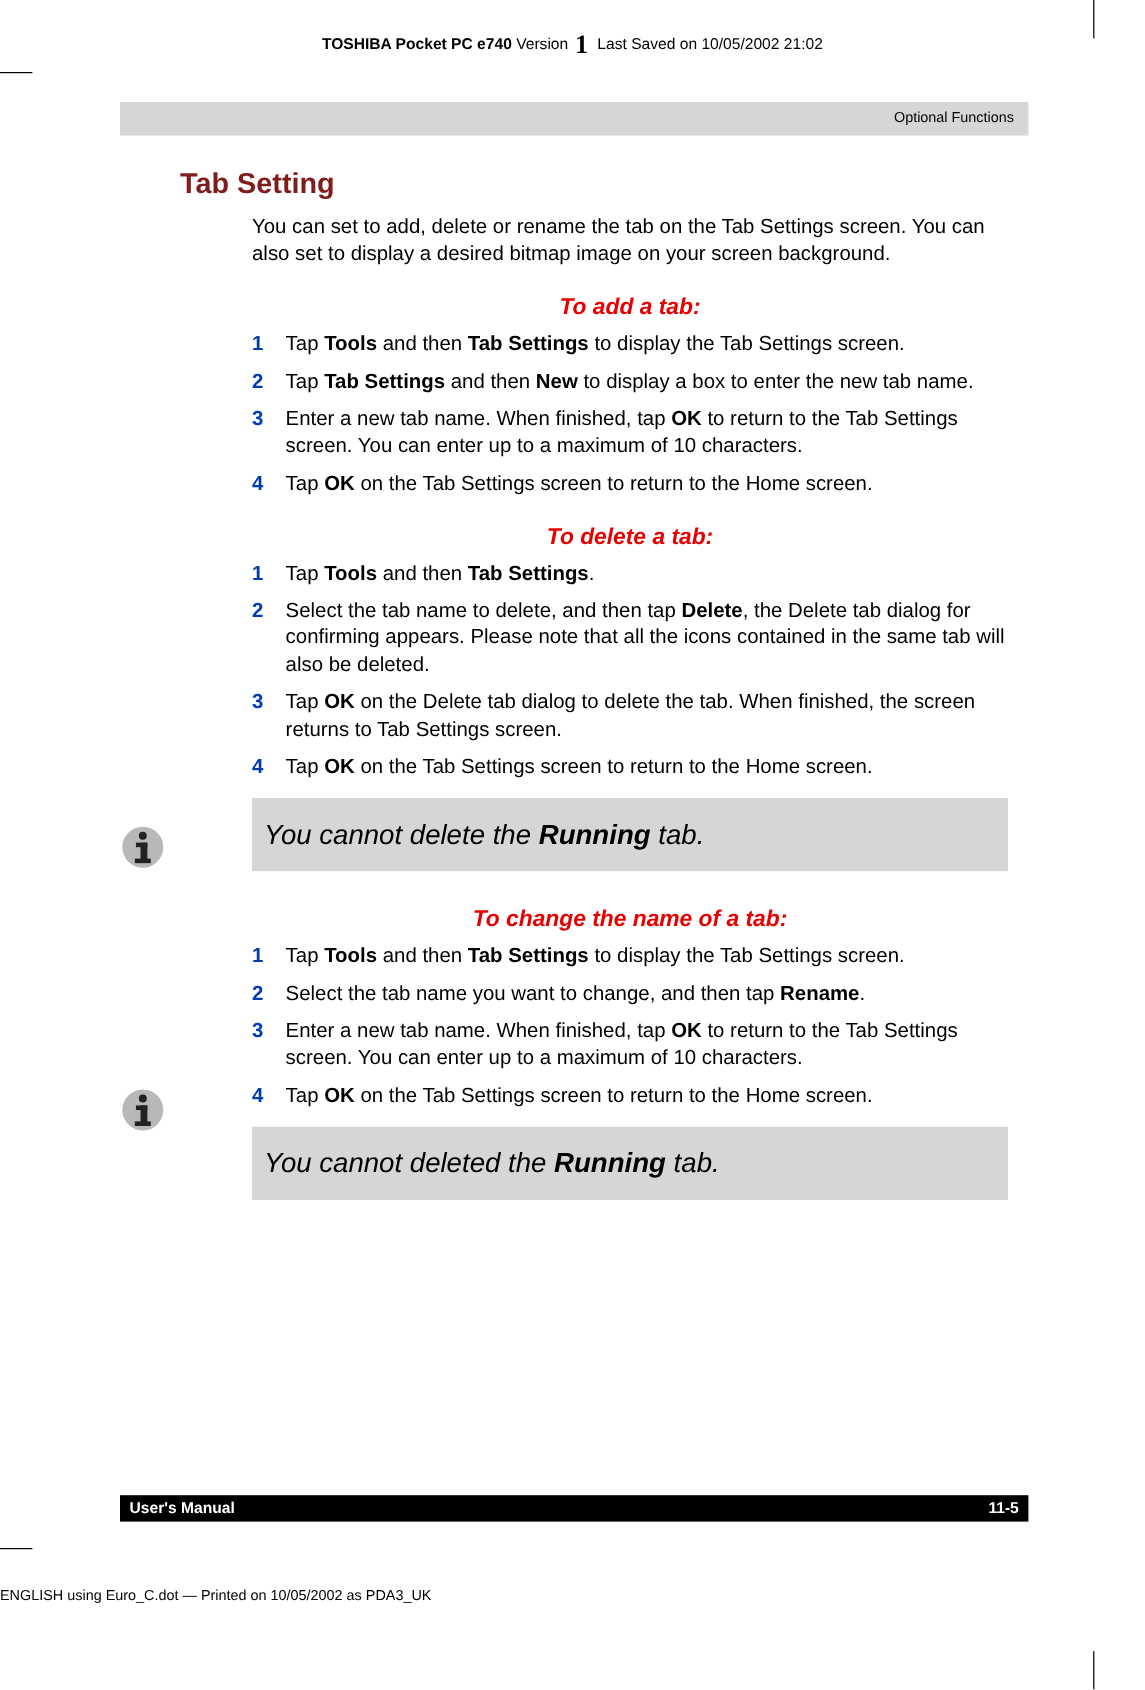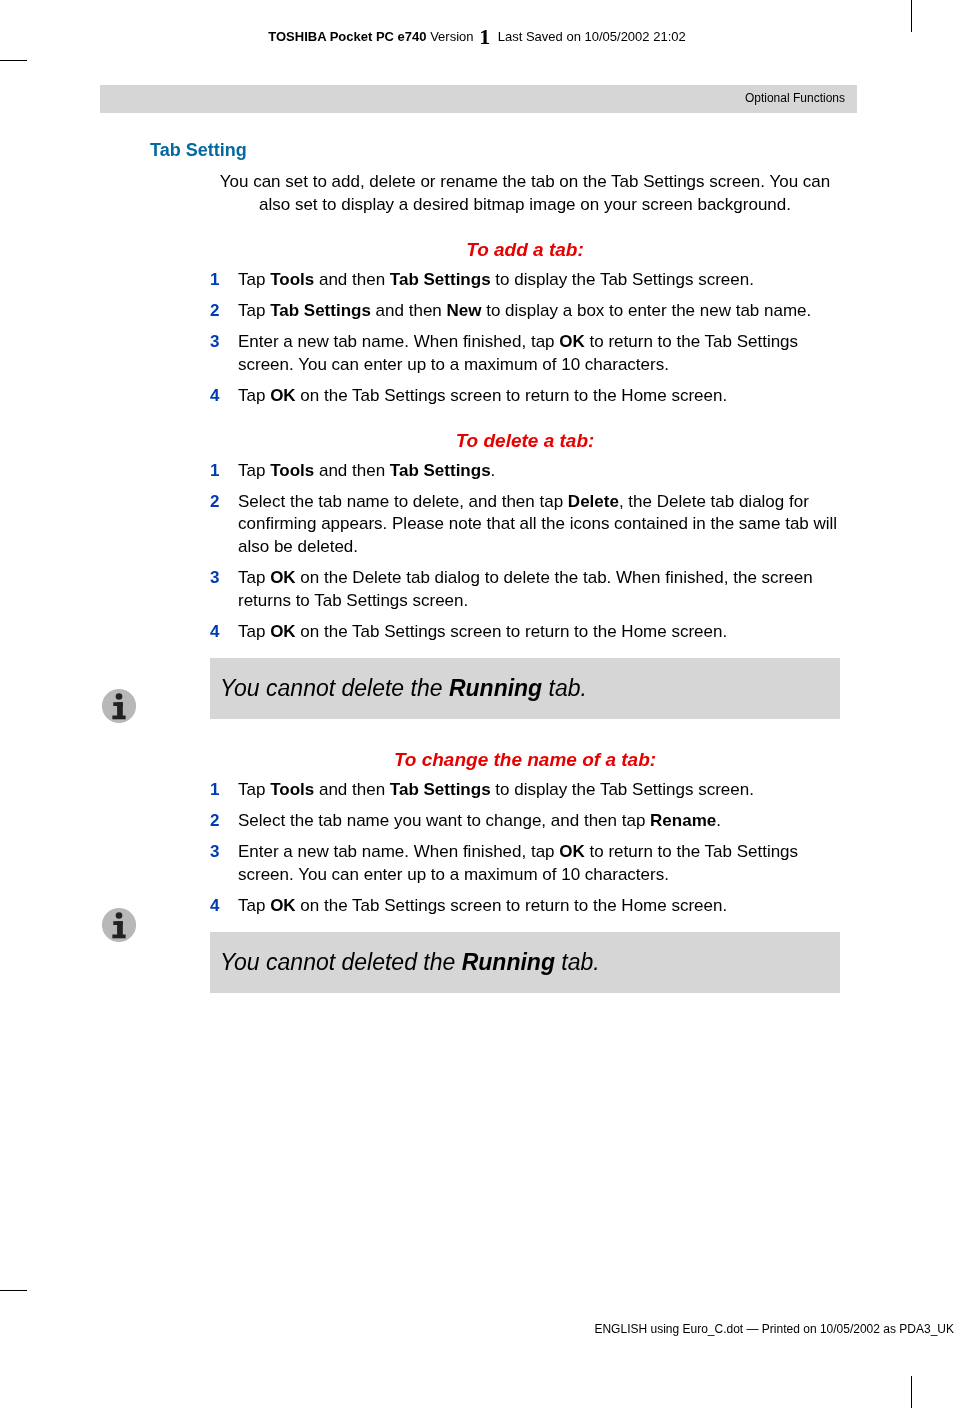--- a/index.html
+++ b/index.html
@@ -13,43 +13,43 @@
 
   .top-header { position: absolute; top: 24px; left: 0; width: 100%; text-align: center; font-size: 13px; }
   .top-header .th-bold { font-weight: bold; }
   .top-header .th-big1 { font-family: Georgia, serif; font-size: 22px; font-weight: bold; vertical-align: -3px; margin: 0 4px 0 2px; }
 
   .section-bar { position: absolute; left: 100px; top: 85px; width: 757px; height: 28px; background: #d6d6d6; }
   .section-bar .label { position: absolute; right: 12px; top: 6px; font-size: 12px; color: #000; }
 
   .content { position: absolute; left: 150px; top: 140px; width: 690px; }
 
-  .h-red { color: #0369a1; font-weight: bold; font-family: Arial, Helvetica, sans-serif; font-size: 18px; margin-bottom: 10px; }
+  .h-red { color: #7f1d1d; font-weight: bold; font-family: Arial, Helvetica, sans-serif; font-size: 24px; margin-bottom: 10px; }
   .h-red-sub { color: #e60000; font-weight: bold; font-style: italic; font-size: 19px; margin-top: 22px; margin-bottom: 8px; margin-left: 60px; text-align: center; }
 
-  .intro { font-size: 17px; line-height: 1.35; margin-left: 60px; margin-bottom: 4px; text-align: center; }
+  .intro { font-size: 17px; line-height: 1.35; margin-left: 60px; margin-bottom: 4px; }
 
   .olist { margin-left: 60px; }
   .olist .item { display: flex; font-size: 17px; line-height: 1.35; margin-top: 8px; }
   .olist .item .num { color: #003cb3; font-weight: bold; width: 28px; flex-shrink: 0; }
   .olist .item .txt { flex: 1; }
   .b { font-weight: bold; }
 
   .note-row { position: relative; margin-top: 14px; margin-left: 60px; }
   .note-box { background: #d6d6d6; font-style: italic; font-size: 23px; padding: 17px 10px; }
   .note-box .b { font-weight: bold; font-style: italic; }
 
   .info-icon { position: absolute; left: 100px; width: 38px; height: 38px; }
   .info-icon svg { width: 38px; height: 38px; }
 
   .footer-bar { position: absolute; left: 100px; top: 1246px; width: 757px; height: 22px; background: #000; color: #fff; font-size: 13px; }
   .footer-bar .fl { position: absolute; left: 8px; top: 3px; font-weight: bold; }
   .footer-bar .fr { position: absolute; right: 8px; top: 3px; font-weight: bold; }
 
-  .bottom-line { position: absolute; left: 0; width: 100%; text-align: right; top: 1322px; font-size: 12px; color: #000; }
+  .bottom-line { position: absolute; left: 0; width: 100%; text-align: left; top: 1322px; font-size: 12px; color: #000; }
 </style>
 </head>
 <body>
 
 <div class="page">
 
   <div class="crop-tl-h"></div>
   <div class="crop-tr-v"></div>
   <div class="crop-bl-h"></div>
   <div class="crop-br-v"></div>
@@ -152,16 +152,20 @@
   <div class="info-icon" style="top:906px;">
     <svg viewBox="0 0 40 40">
         <circle cx="20" cy="20" r="18" fill="#b8b8b8"></circle>
         <circle cx="20" cy="10" r="3.5" fill="#222"></circle>
         <rect x="14" y="16" width="10" height="4" fill="#222"></rect>
         <rect x="18" y="16" width="6" height="16" fill="#222"></rect>
         <rect x="13" y="30" width="14" height="4" fill="#222"></rect>
       </svg>
   </div>
 
+  <div class="footer-bar">
+    <span class="fl">User's Manual</span>
+    <span class="fr">11-5</span>
+  </div>
 
   <div class="bottom-line">ENGLISH using  Euro_C.dot — Printed on 10/05/2002 as PDA3_UK</div>
 
 </div>
 
 </body></html>

